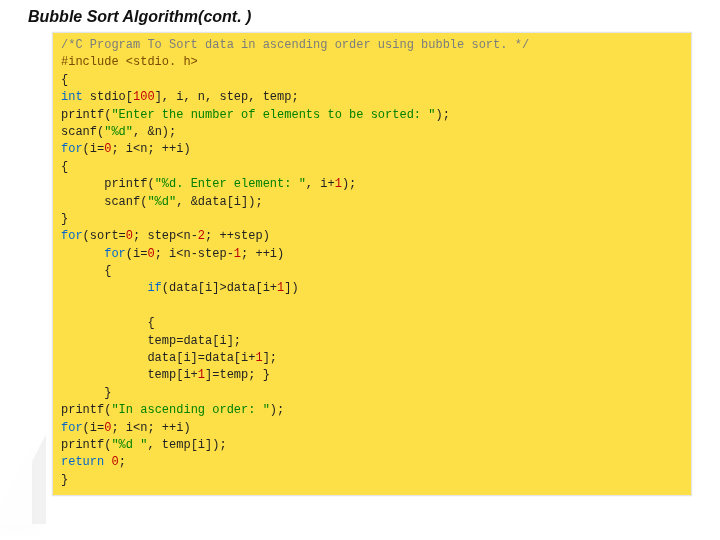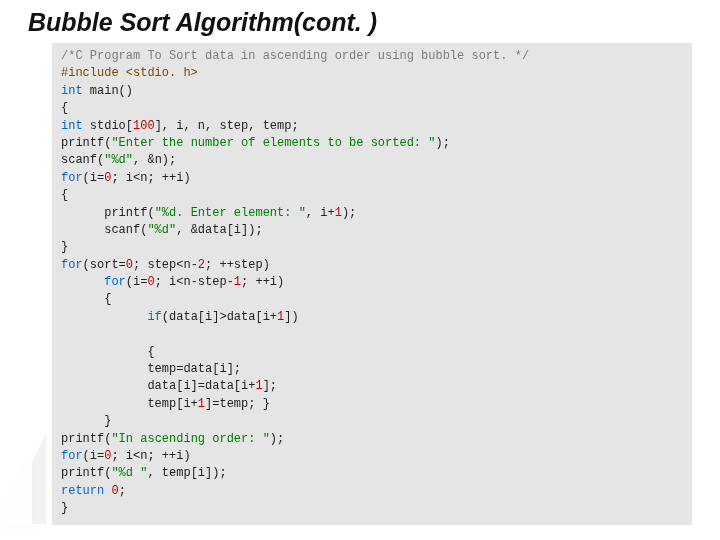--- a/index.html
+++ b/index.html
@@ -15,28 +15,28 @@
   .slide {
     width: 720px;
     height: 540px;
     position: relative;
     box-sizing: border-box;
     padding: 8px 0 0 0;
   }
   .title {
     font-style: italic;
     font-weight: 700;
-    font-size: 25px;
+    font-size: 16px;
     color: #111;
     margin: 0 16px 6px 28px;
   }
   .codebox {
     margin-left: 52px;
     width: 640px;
-    background: #e5e5e5;
+    background: #fde047;
     border: 1px solid #e5e5e5;
     box-shadow: 0 0 1px rgba(0,0,0,0.15);
     padding: 4px 8px 6px 8px;
     box-sizing: border-box;
     font-family: Consolas, "Courier New", monospace;
     font-size: 12px;
     line-height: 1.45;
     color: #222;
   }
   .codebox .line { white-space: pre; }
@@ -68,21 +68,20 @@
 </style>
 </head>
 <body>
 
 <div class="slide">
   <h1 class="title">Bubble Sort Algorithm(cont. )</h1>
 
   <div class="codebox" id="codebox">
       <div class="line"><span class="c-comment">/*C Program To Sort data in ascending order using bubble sort. */</span></div>
       <div class="line"><span class="c-macro">#include &lt;stdio. h&gt;</span></div>
-      <div class="line"><span class="c-type">int </span><span>main()</span></div>
       <div class="line"><span>{</span></div>
       <div class="line"><span class="c-type">int </span><span>stdio[</span><span class="c-num">100</span><span>], i, n, step, temp;</span></div>
       <div class="line"><span>printf(</span><span class="c-str">"Enter the number of elements to be sorted: "</span><span>);</span></div>
       <div class="line"><span>scanf(</span><span class="c-str">"%d"</span><span>, &amp;n);</span></div>
       <div class="line"><span class="c-type">for</span><span>(i=</span><span class="c-num">0</span><span>; i&lt;n; ++i)</span></div>
       <div class="line"><span>{</span></div>
       <div class="line"><span>      printf(</span><span class="c-str">"%d. Enter element: "</span><span>, i+</span><span class="c-num">1</span><span>);</span></div>
       <div class="line"><span>      scanf(</span><span class="c-str">"%d"</span><span>, &amp;data[i]);</span></div>
       <div class="line"><span>}</span></div>
       <div class="line"><span class="c-type">for</span><span>(sort=</span><span class="c-num">0</span><span>; step&lt;n-</span><span class="c-num">2</span><span>; ++step)</span></div>

